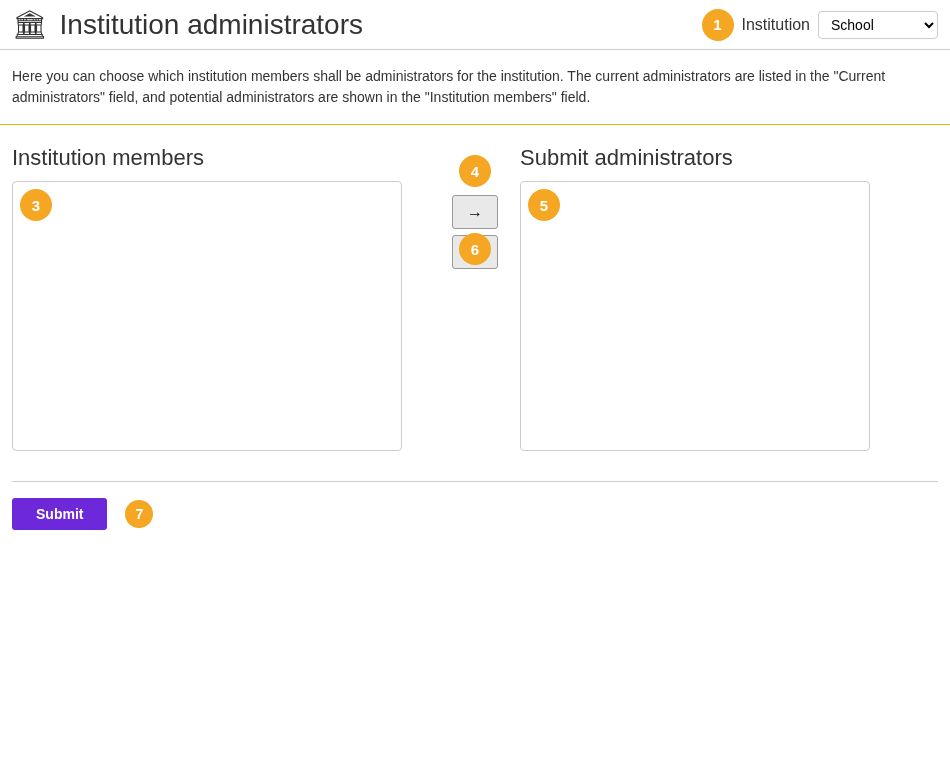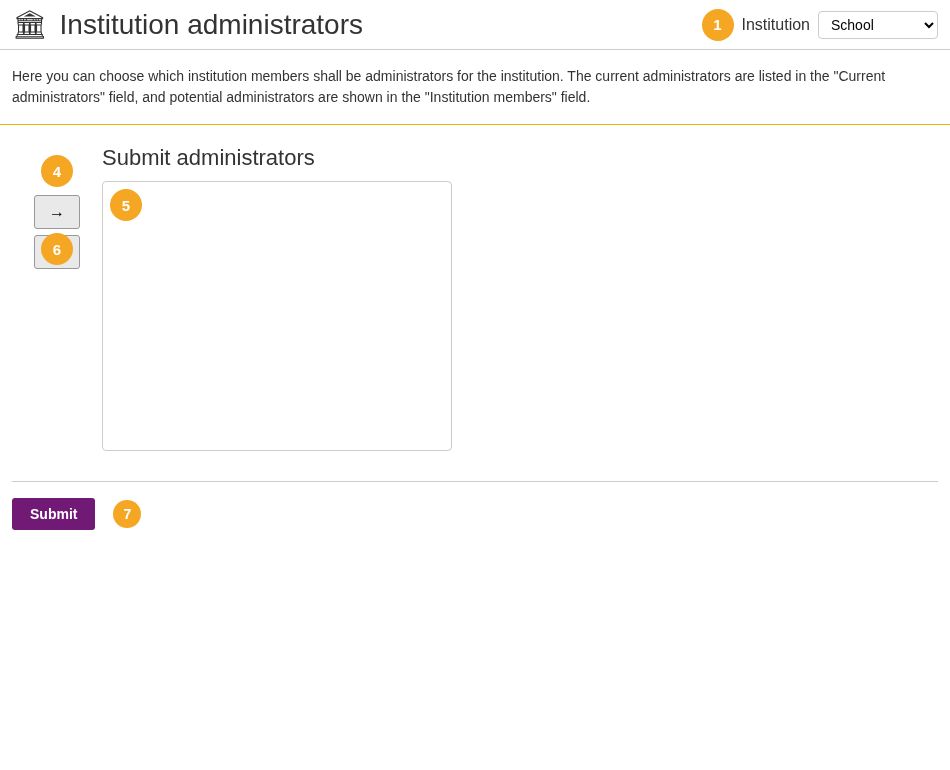--- a/index.html
+++ b/index.html
@@ -270,24 +270,24 @@
     .submit-section {
       margin-top: 30px;
       padding-top: 16px;
       border-top: 1px solid #ccc;
       display: flex;
       align-items: center;
       gap: 10px;
     }
 
     .submit-button {
-      background: #701a75;
+      background: #6d28d9;
       color: #fff;
       border: none;
-      padding: 8px 18px;
+      padding: 8px 24px;
       font-size: 14px;
       border-radius: 3px;
       cursor: pointer;
       font-weight: bold;
     }
   </style>
 </head>
 <body>
 
 <div class="header">
@@ -308,20 +308,27 @@
 
 <div class="description">
   <p>Here you can choose which institution members shall be administrators for the institution. The current administrators are listed in the "Current administrators" field, and potential administrators are shown in the "Institution members" field.</p>
 </div>
 
 <div class="main-content">
 
 
   <div class="lists-section">
 
+    <div class="list-column list-column-left">
+      <h2 class="list-heading">Institution members</h2>
+      <div class="list-box-wrapper">
+        <div class="list-badge">3</div>
+        <div class="list-box"></div>
+      </div>
+    </div>
 
     <div class="transfer-col">
       <div class="transfer-badge">4</div>
       <button class="transfer-btn">
         <span>→</span>
       </button>
       <button class="transfer-btn">
         <span>←</span>
       </button>
       <div class="transfer-badge-bottom">6</div>

